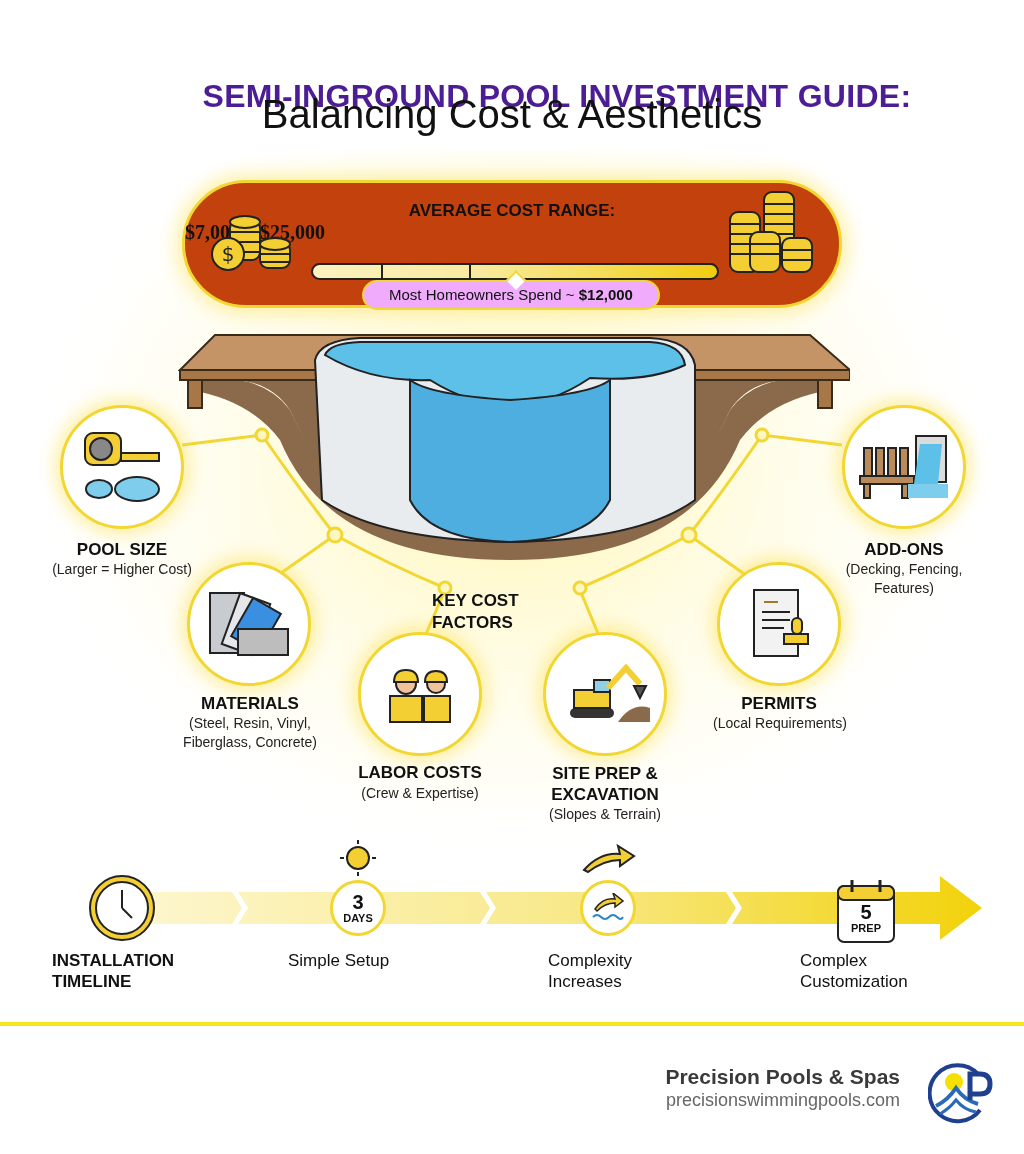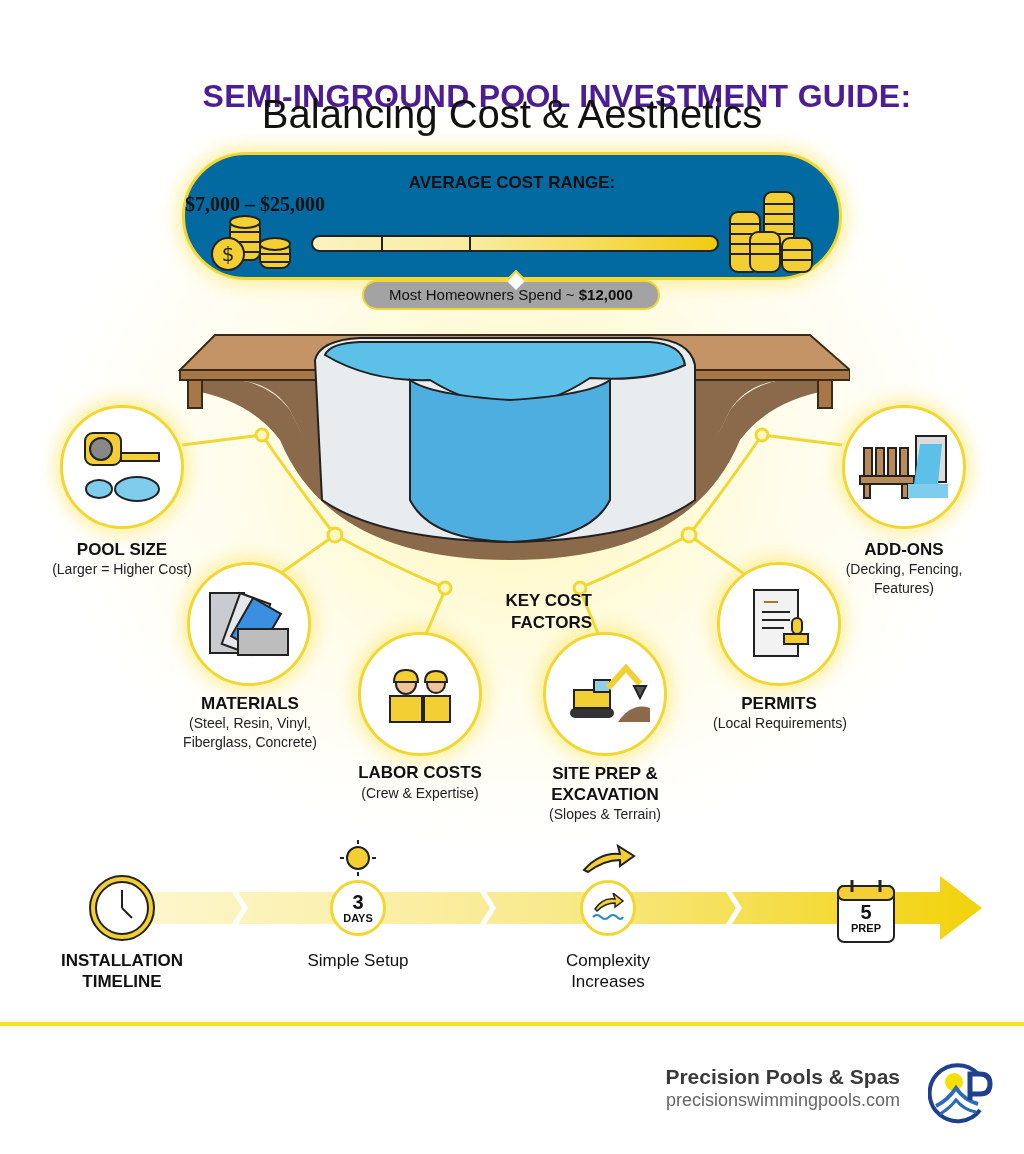--- a/index.html
+++ b/index.html
@@ -17,41 +17,41 @@
     font-size: 32px; font-weight: 700; letter-spacing: 0.3px; color: #4c1d95; z-index: 2; margin-left: 45px;
   }
   .title-sub {
     position: absolute; top: 94px; left: 0; width: 1024px; text-align: center;
     font-size: 40px; font-weight: 400; color: #111; z-index: 2;
     top: 92px;
   }
 
   
   .cost-box {
-    position: absolute; left: 182px; top: 152px; width: 660px; height: 128px;
-    border: 3px solid #f2d631; border-radius: 64px; background: #0369a1;
+    position: absolute; left: 182px; top: 180px; width: 660px; height: 128px;
+    border: 3px solid #f2d631; border-radius: 64px; background: #c2410c;
     box-shadow: 0 0 18px 6px rgba(250,225,70,0.45); z-index: 2;
   }
   .cost-label {
     position: absolute; left: 0; top: 18px; width: 100%; text-align: center;
     font-size: 17px; font-weight: 700; color: #111;
   }
   .cost-range {
     position: absolute; left: 0; top: 38px; width: 100%; text-align: left;
     font-size: 20px; font-weight: 700; color: #111; font-family: Liberation Serif, serif;
   }
   .cost-bar {
     position: absolute; left: 126px; top: 80px; width: 408px; height: 17px;
     border: 2px solid #222; border-radius: 9px; overflow: hidden;
     background: linear-gradient(90deg, #fbf2c0 0%, #f8eba0 40%, #f5dd5a 70%, #f0cc10 100%);
   }
   .cost-bar .seg { position: absolute; top: 0; bottom: 0; width: 2px; background: #222; }
   .callout {
     position: absolute; left: 362px; top: 280px; width: 298px; height: 30px;
-    border: 2px solid #f2d631; border-radius: 15px; background: #a3a3a3;
+    border: 2px solid #f2d631; border-radius: 15px; background: #f0abfc;
     text-align: center; font-size: 15px; line-height: 26px; color: #111; z-index: 3;
   }
   .callout b { font-weight: 700; }
   .callout::before {
     content: ""; position: absolute; left: 145px; top: -9px; width: 12px; height: 12px;
     background: #fff; border-left: 2px solid #f2d631; border-top: 2px solid #f2d631;
     transform: rotate(45deg);
   }
 
   .coins { position: absolute; z-index: 3; }
@@ -66,29 +66,29 @@
     box-shadow: 0 0 16px 6px rgba(250,225,70,0.45); z-index: 3;
     display: flex; align-items: center; justify-content: center;
   }
   .factor-title {
     position: absolute; text-align: center; font-size: 17px; font-weight: 700; color: #111; z-index: 3;
   }
   .factor-desc {
     position: absolute; text-align: center; font-size: 14px; color: #222; line-height: 19px; z-index: 3;
   }
   .key-label {
-    position: absolute; left: 432px; top: 590px; width: 160px; text-align: right;
+    position: absolute; left: 432px; top: 590px; width: 160px; text-align: left;
     font-size: 17px; font-weight: 700; line-height: 22px; color: #111; z-index: 3;
   }
   .connectors { position: absolute; left: 0; top: 0; width: 1024px; height: 850px; z-index: 1; }
 
   
   .timeline { position: absolute; left: 0; top: 840px; width: 1024px; height: 160px; z-index: 2; }
   .tl-label {
-    position: absolute; text-align: center; font-size: 17px; line-height: 21px; color: #111;
+    position: absolute; font-size: 17px; line-height: 21px; color: #111;
   }
   .tl-label.bold { font-weight: 700; }
   .tl-node {
     position: absolute; border-radius: 50%; background: #fff; border: 3px solid #f2d631;
     display: flex; flex-direction: column; align-items: center; justify-content: center;
   }
   .tl-num { font-size: 20px; font-weight: 700; line-height: 20px; color: #111; }
   .tl-unit { font-size: 11px; font-weight: 700; color: #111; }
 
   .footer-line { position: absolute; left: 0; top: 1022px; width: 1024px; height: 4px; background: #f6e61c; }
@@ -320,20 +320,21 @@
     </svg>
   </div>
   <div style="position:absolute; left:846px; top:62px; width:40px; text-align:center;">
     <div class="tl-num">5</div>
     <div class="tl-unit">PREP</div>
   </div>
 
   <div class="tl-label bold" style="left:52px; top:110px; width:140px;">INSTALLATION TIMELINE</div>
   <div class="tl-label" style="left:288px; top:110px; width:140px;">Simple Setup</div>
   <div class="tl-label" style="left:548px; top:110px; width:120px;">Complexity Increases</div>
+  <div class="tl-label" style="left:800px; top:110px; width:130px;">Complex Customization</div>
 </div>
 
 <div class="footer-line"></div>
 <div class="brand-name">Precision Pools &amp; Spas</div>
 <div class="brand-url">precisionswimmingpools.com</div>
 <svg class="brand-logo" viewBox="0 0 66 66">
   <path d="M50 14 A28 28 0 1 0 52 50" fill="none" stroke="#1f3f8f" stroke-width="4"></path>
   <circle cx="26" cy="22" r="9" fill="#f5e000"></circle>
   <path d="M8 46 Q20 40 28 28 Q36 40 50 44" fill="none" stroke="#2a6ab8" stroke-width="4"></path>
   <path d="M12 54 Q22 48 28 40 Q36 50 48 52" fill="none" stroke="#2a6ab8" stroke-width="3"></path>

